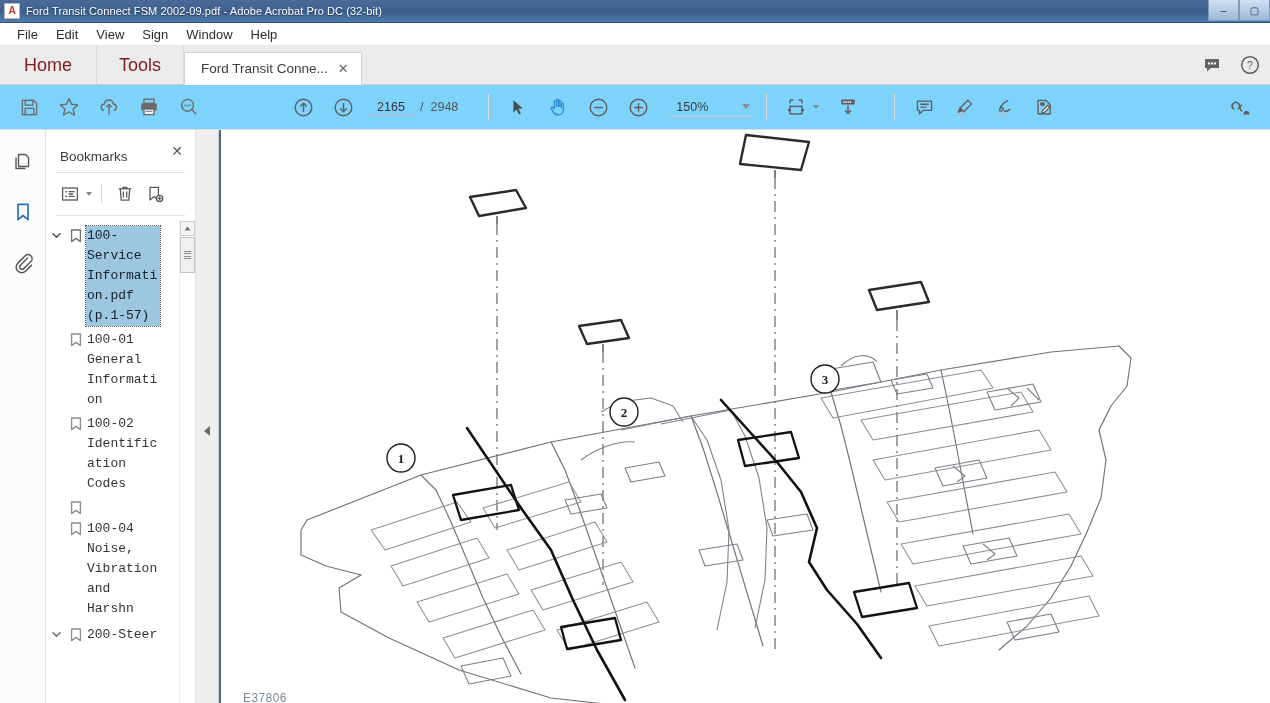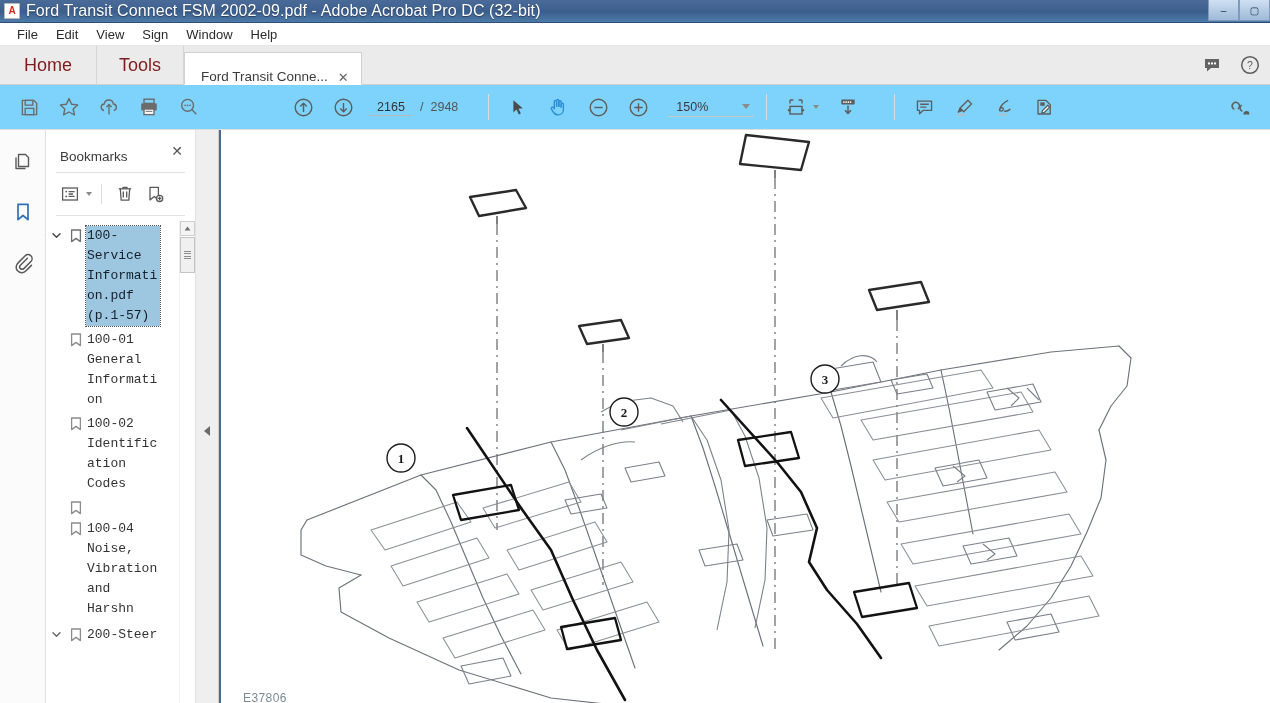--- a/index.html
+++ b/index.html
@@ -18,21 +18,21 @@
     display:flex;align-items:center;position:relative;
     border-bottom:1px solid #2d4e78;
   }
   .titlebar .tb-icon{
     width:14px;height:14px;margin-left:4px;margin-right:6px;
     background:#fff;border:1px solid #b9b9b9;border-radius:1px;
     display:flex;align-items:center;justify-content:center;
     font-size:10px;font-weight:bold;color:#d42b1e;line-height:1;
   }
   .titlebar .tb-title{
-    font-size:16px;color:#fff;white-space:nowrap;
+    font-size:11px;color:#fff;white-space:nowrap;
     text-shadow:0 1px 1px rgba(0,0,0,.45);
     letter-spacing:.1px;
   }
   .winbtns{position:absolute;right:0;top:0;height:22px;display:flex;}
   .winbtn{
     width:29px;height:20px;margin-top:0;
     background:linear-gradient(to bottom,#cfe0f2,#9fb9d8);
     border:1px solid #7e9bbd;border-top:none;
     display:flex;align-items:center;justify-content:center;
     font-size:10px;color:#22364f;
@@ -55,21 +55,21 @@
     border-bottom:1px solid #d0d0d0;
   }
   .homebtn,.toolsbtn{
     height:38px;display:flex;align-items:center;justify-content:center;
     font-size:18px;color:#7f1d1d;padding:0 22px;cursor:default;
     border-right:1px solid #d7d7d7;box-sizing:border-box;
   }
   .homebtn{padding:0 24px;}
   .doctab{
     height:33px;margin-bottom:0;background:#fff;
-    display:flex;align-items:flex-end;gap:10px;
+    display:flex;align-items:center;gap:10px;
     padding:0 12px 0 16px;font-size:13.5px;color:#3c3c3c;
     border:1px solid #d0d0d0;border-bottom:1px solid #fff;
     box-sizing:border-box;position:relative;top:1px;min-width:150px;
   }
   .doctab .tabclose{font-size:13px;color:#666;cursor:pointer;line-height:1;}
   .tabbar-right{position:absolute;right:8px;top:0;height:38px;display:flex;align-items:center;gap:14px;}
   .tb-right-icon{width:24px;height:24px;display:flex;align-items:center;justify-content:center;cursor:pointer;}
 
   
   .toolbar{

